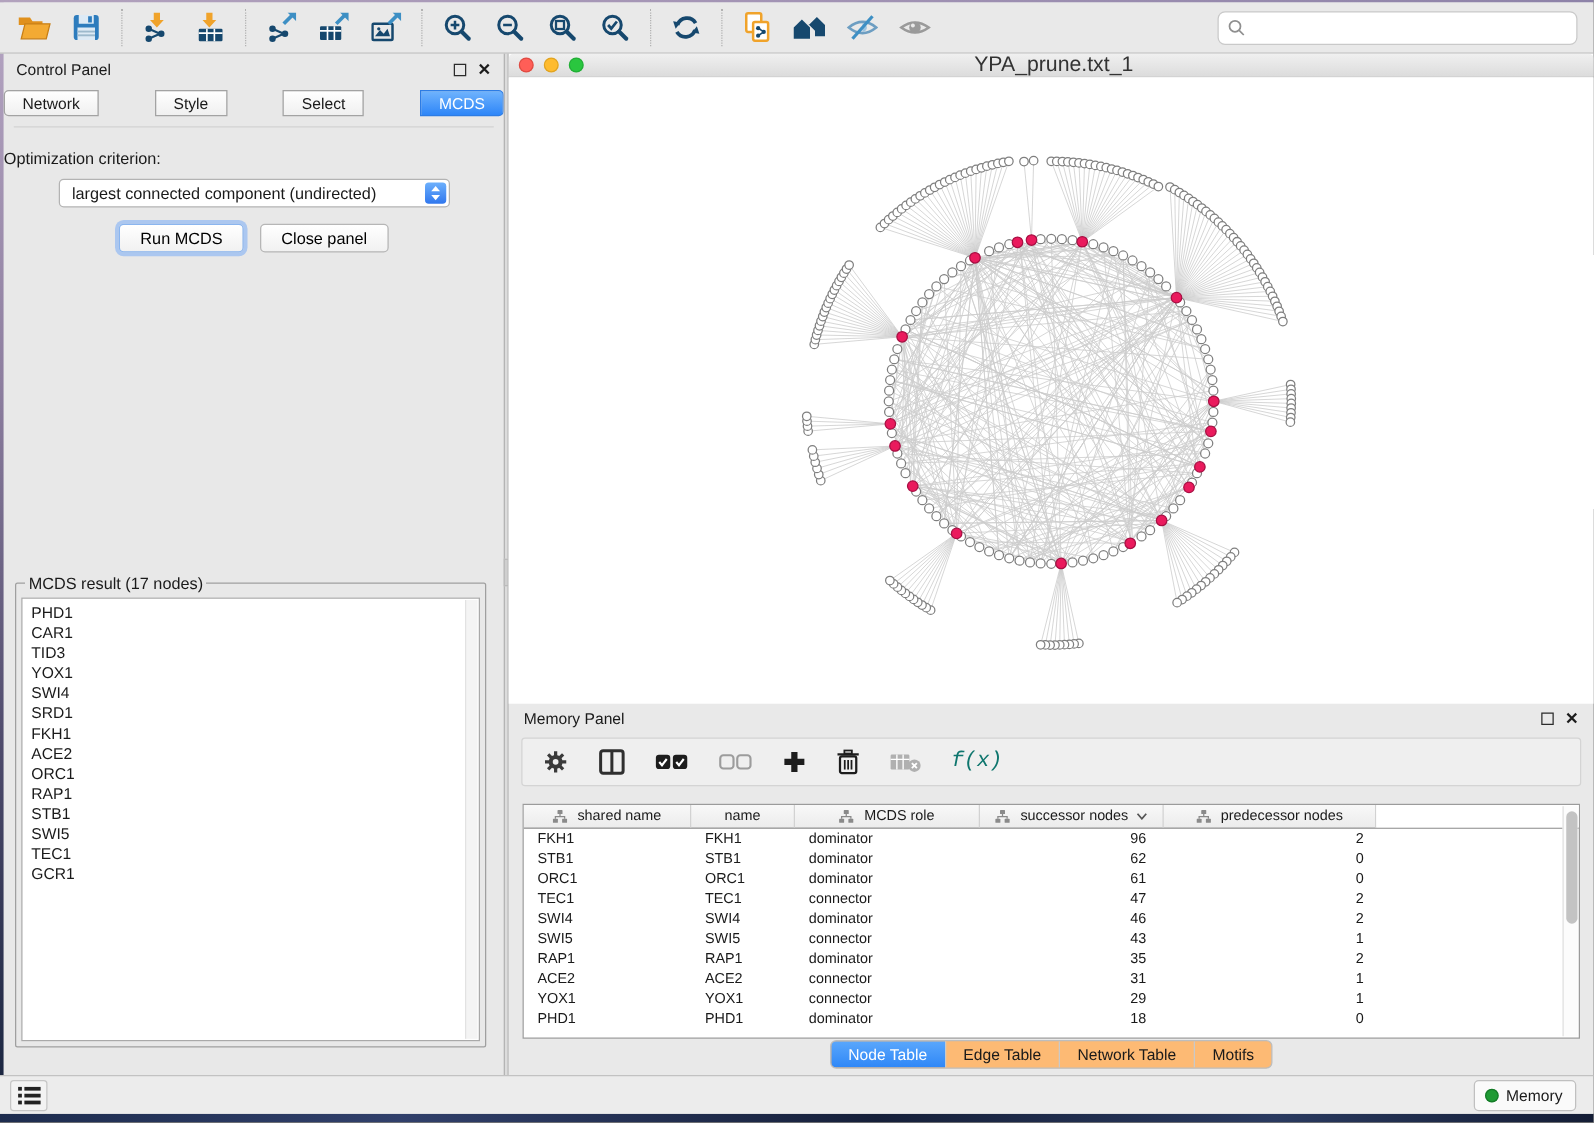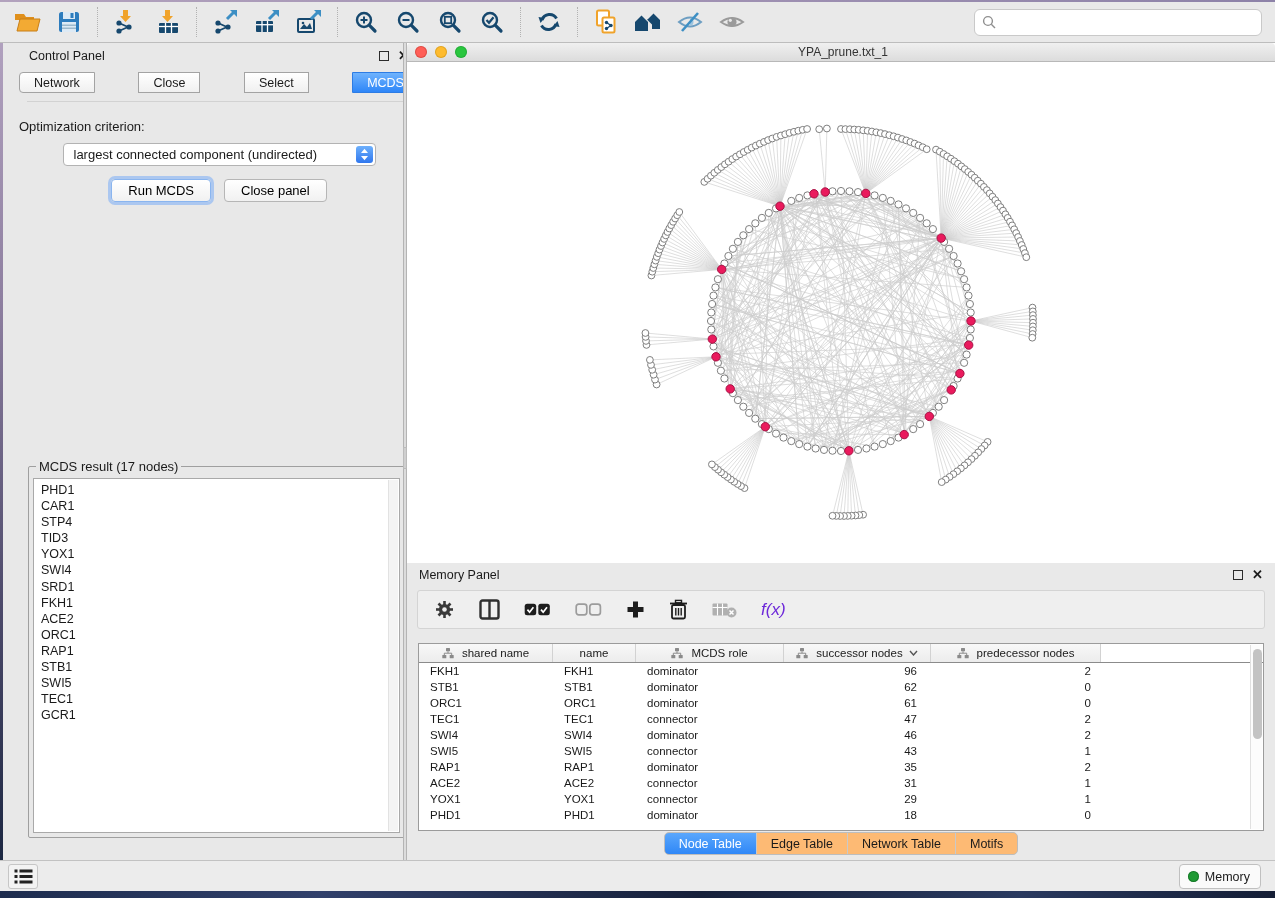--- a/index.html
+++ b/index.html
@@ -12,21 +12,21 @@
   .wall-bottom{position:absolute;left:0;right:0;bottom:0;height:7px;background:linear-gradient(90deg,#1d2c4e,#31406b 25%,#16203a 55%,#2a3a60 80%,#141d35);}
   
   .toolbar{position:absolute;top:2px;left:0;right:0;height:41px;background:#e9e9e9;border-bottom:1px solid #bdbdbd;
     display:flex;align-items:center;padding:0 13px 0 6px;}
   .tb-btn{width:42px;height:34px;display:flex;align-items:center;justify-content:center;cursor:default;}
   .tb-sep{width:1px;height:30px;border-left:1px dotted #b2b2b2;margin:0 7px;}
   .tb-search{margin-left:auto;width:288px;height:27px;background:#fff;border:1px solid #c9c9c9;border-radius:6px;
     display:flex;align-items:center;padding:0 7px;}
   .tb-search input{border:none;outline:none;flex:1;font:13px "Liberation Sans",sans-serif;background:transparent;margin-left:5px;}
   
-  .control-panel{position:absolute;left:19px;top:43px;width:400px;height:817px;background:#e8e8e8;}
+  .control-panel{position:absolute;left:3px;top:43px;width:400px;height:817px;background:#e8e8e8;}
   .cp-titlebar{height:25px;display:flex;align-items:center;padding:0 10px;}
   .cp-title{font-size:12.5px;}
   .win-btns{margin-left:auto;display:flex;align-items:center;gap:9px;}
   .wb-float{width:10px;height:10px;border:1.6px solid #2b2b2b;background:transparent;display:inline-block;}
   .wb-close{font-size:13px;font-weight:bold;color:#1b1b1b;line-height:10px;}
   .cp-tabs{display:flex;justify-content:space-between;margin-top:4px;}
   .cp-tab{height:21px;padding:0 14px;display:flex;align-items:center;font-size:12.5px;
     background:linear-gradient(#ffffff,#f0f0f0);border:1px solid #a3a3a3;margin-left:-1px;cursor:default;}
   .cp-tab:first-child{border-radius:4px 0 0 4px;margin-left:0;}
   .cp-tab:last-child{border-radius:0 4px 4px 0;}
@@ -51,30 +51,30 @@
   .vsplit{position:absolute;left:403px;top:43px;width:4px;height:817px;background:#dcdcdc;border-left:1px solid #b4b4b4;border-right:1px solid #b4b4b4;}
   .vsplit .grip{position:absolute;top:404px;left:-1px;width:4px;height:22px;background:#cfcfcf;border:1px solid #bbb;}
   
   .net-window{position:absolute;left:407px;top:43px;width:868px;height:520px;background:#fff;}
   .net-titlebar{height:19px;background:linear-gradient(#f0f0f0,#dcdcdc);border-bottom:1px solid #b8b8b8;
     display:flex;align-items:center;padding:0 8px;position:relative;border-radius:4px 4px 0 0;}
   .tl{width:12px;height:12px;border-radius:50%;margin-right:8px;display:inline-block;}
   .tl.red{background:#ff5e57;box-shadow:inset 0 0 0 1px rgba(160,40,30,.35);}
   .tl.yellow{background:#febb2e;box-shadow:inset 0 0 0 1px rgba(170,120,10,.35);}
   .tl.green{background:#2ac63f;box-shadow:inset 0 0 0 1px rgba(20,130,40,.35);}
-  .net-title{position:absolute;left:4px;right:0;text-align:center;font-size:12px;color:#333;}
+  .net-title{position:absolute;left:4px;right:0;text-align:center;font-size:17px;color:#333;}
   #net-canvas{position:absolute;left:0;top:19px;width:868px;height:501px;background:#fff;}
   
   .table-panel{position:absolute;left:407px;top:563px;width:868px;height:297px;background:#e9e9e9;}
   .tp-titlebar{height:24px;display:flex;align-items:center;padding:0 12px;}
   .tp-title{font-size:12.5px;}
   .tp-toolbar{margin:3px 10px 0 10px;height:39px;background:#efefef;border:1px solid #d4d4d4;border-radius:3px;
     display:flex;align-items:center;gap:24px;padding-left:16px;}
   .tp-icon{display:flex;align-items:center;justify-content:center;}
-  .fx-label{font-family:Liberation Sans, sans-serif;font-style:italic;font-size:17px;color:#6d28d9;}
+  .fx-label{font-family:Liberation Mono, monospace;font-style:italic;font-size:17px;color:#0f766e;}
   .tbl{position:absolute;left:11px;right:11px;top:80px;height:188px;background:#fff;border:1px solid #9b9b9b;overflow:hidden;}
   .thead{display:flex;height:19px;background:linear-gradient(#f8f8f8,#ececec);border-bottom:1px solid #8b8b8b;}
   .hcell{display:flex;align-items:center;justify-content:center;gap:6px;font-size:11.5px;border-right:1px solid #d2d2d2;
     overflow:hidden;white-space:nowrap;}
   .hcell .tree{flex:0 0 auto;margin-right:2px;}
   .trow{display:flex;height:16px;align-items:center;font-size:11.5px;}
   .tcell{overflow:hidden;white-space:nowrap;}
   .tcell.l{padding-left:11px;text-align:left;}
   .tcell.r{text-align:right;}
   .vscroll{position:absolute;top:1px;right:1px;bottom:1px;width:12px;background:#fcfcfc;border-left:1px solid #e0e0e0;}
@@ -270,21 +270,21 @@
   <div class="control-panel">
     <div class="cp-titlebar">
       <span class="cp-title">Control Panel</span>
       <span class="win-btns">
         <span class="wb-float"></span>
         <span class="wb-close">✕</span>
       </span>
     </div>
     <div class="cp-tabs" id="cp-tabs">
         <div class="cp-tab">Network</div>
-        <div class="cp-tab">Close</div>
+        <div class="cp-tab">Style</div>
         <div class="cp-tab">Select</div>
         <div class="cp-tab active">MCDS</div>
       </div>
     <div class="cp-divider"></div>
     <div class="opt-label">Optimization criterion:</div>
     <div class="cp-select">
       <span>largest connected component (undirected)</span>
       <span class="cp-stepper">
         <svg width="9" height="13" viewBox="0 0 9 13">
             <path d="M4.5 0.8 L8 5 H1z" fill="#fff"></path>
@@ -294,21 +294,20 @@
     </div>
     <div class="cp-buttons">
       <button class="cp-btn focused">Run MCDS</button>
       <button class="cp-btn">Close panel</button>
     </div>
     <fieldset class="mcds-fieldset">
       <legend>MCDS result (17 nodes)</legend>
       <div class="mcds-list" id="mcds-list">
         <div class="mcds-item">PHD1</div>
           <div class="mcds-item">CAR1</div>
-          <div class="mcds-item">STP4</div>
           <div class="mcds-item">TID3</div>
           <div class="mcds-item">YOX1</div>
           <div class="mcds-item">SWI4</div>
           <div class="mcds-item">SRD1</div>
           <div class="mcds-item">FKH1</div>
           <div class="mcds-item">ACE2</div>
           <div class="mcds-item">ORC1</div>
           <div class="mcds-item">RAP1</div>
           <div class="mcds-item">STB1</div>
           <div class="mcds-item">SWI5</div>

